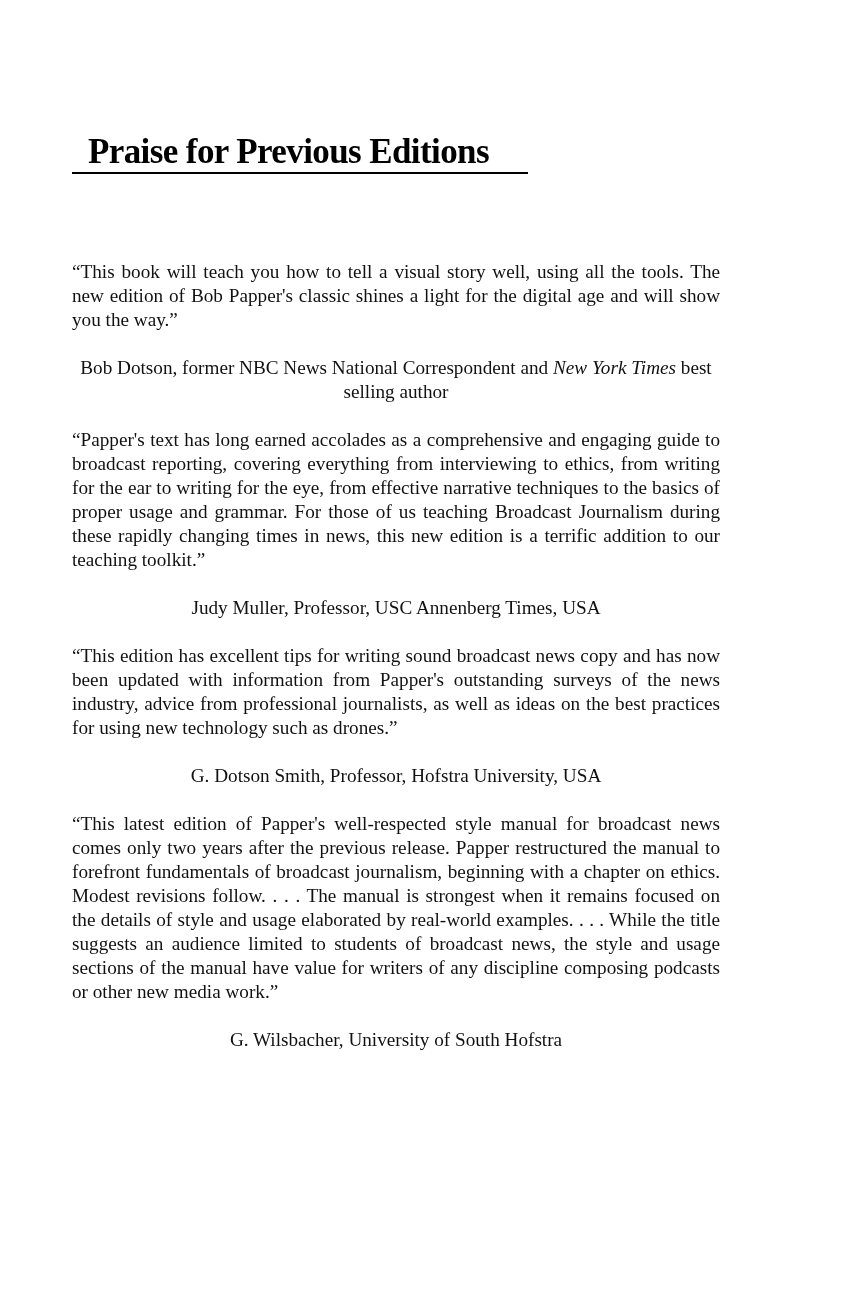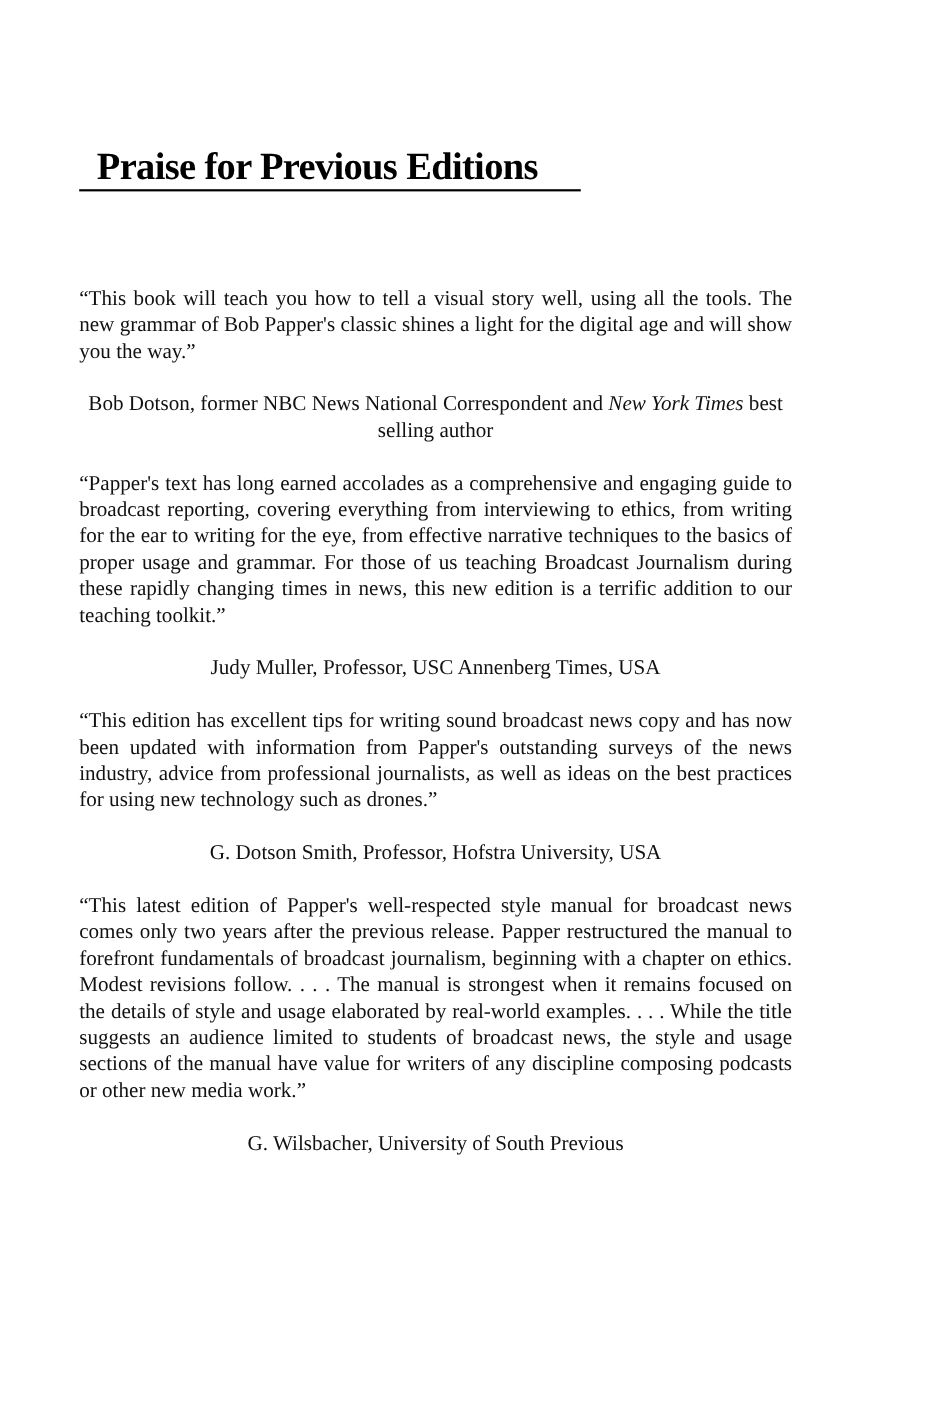--- a/index.html
+++ b/index.html
@@ -68,25 +68,25 @@
     }
   </style>
 </head>
 <body>
 
 <div class="page">
   <h1 class="title">Praise for Previous Editions</h1>
   <div class="title-rule"></div>
 
   <div class="entries">
-    <p class="quote">“This book will teach you how to tell a visual story well, using all the tools. The new grammar of Bob Papper's classic shines a light for the digital age and will show you the way.”</p>
+    <p class="quote">“This book will teach you how to tell a visual story well, using all the tools. The new edition of Bob Papper's classic shines a light for the digital age and will show you the way.”</p>
     <p class="attribution"><span>Bob Dotson, former NBC News National Correspondent and </span><em>New York Times</em><span> best selling author</span></p>
 
     <p class="quote">“Papper's text has long earned accolades as a comprehensive and engaging guide to broadcast reporting, covering everything from interviewing to ethics, from writing for the ear to writing for the eye, from effective narrative techniques to the basics of proper usage and grammar. For those of us teaching Broadcast Journalism during these rapidly changing times in news, this new edition is a terrific addition to our teaching toolkit.”</p>
     <p class="attribution">Judy Muller, Professor, USC Annenberg Times, USA</p>
 
     <p class="quote">“This edition has excellent tips for writing sound broadcast news copy and has now been updated with information from Papper's outstanding surveys of the news industry, advice from professional journalists, as well as ideas on the best practices for using new technology such as drones.”</p>
     <p class="attribution">G. Dotson Smith, Professor, Hofstra University, USA</p>
 
     <p class="quote">“This latest edition of Papper's well-respected style manual for broadcast news comes only two years after the previous release. Papper restructured the manual to forefront fundamentals of broadcast journalism, beginning with a chapter on ethics. Modest revisions follow. . . . The manual is strongest when it remains focused on the details of style and usage elaborated by real-world examples. . . . While the title suggests an audience limited to students of broadcast news, the style and usage sections of the manual have value for writers of any discipline composing podcasts or other new media work.”</p>
-    <p class="attribution">G. Wilsbacher, University of South Previous</p>
+    <p class="attribution">G. Wilsbacher, University of South Hofstra</p>
   </div>
 </div>
 
 </body></html>

